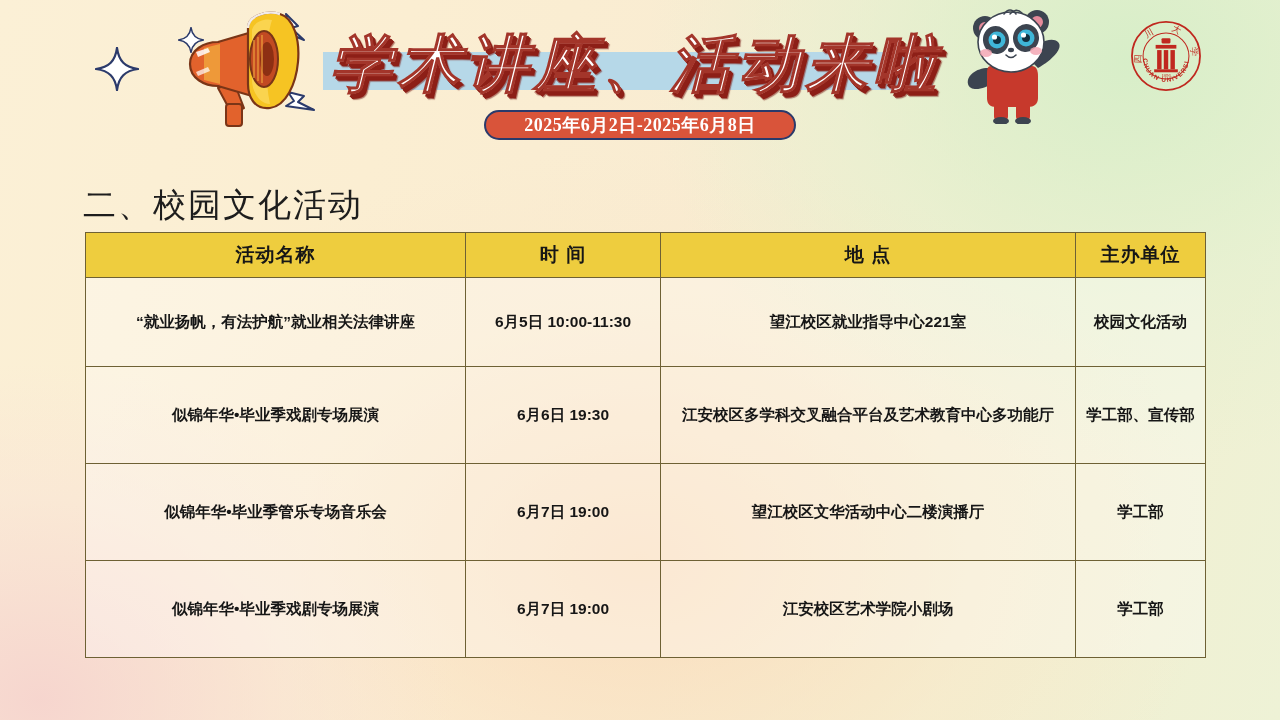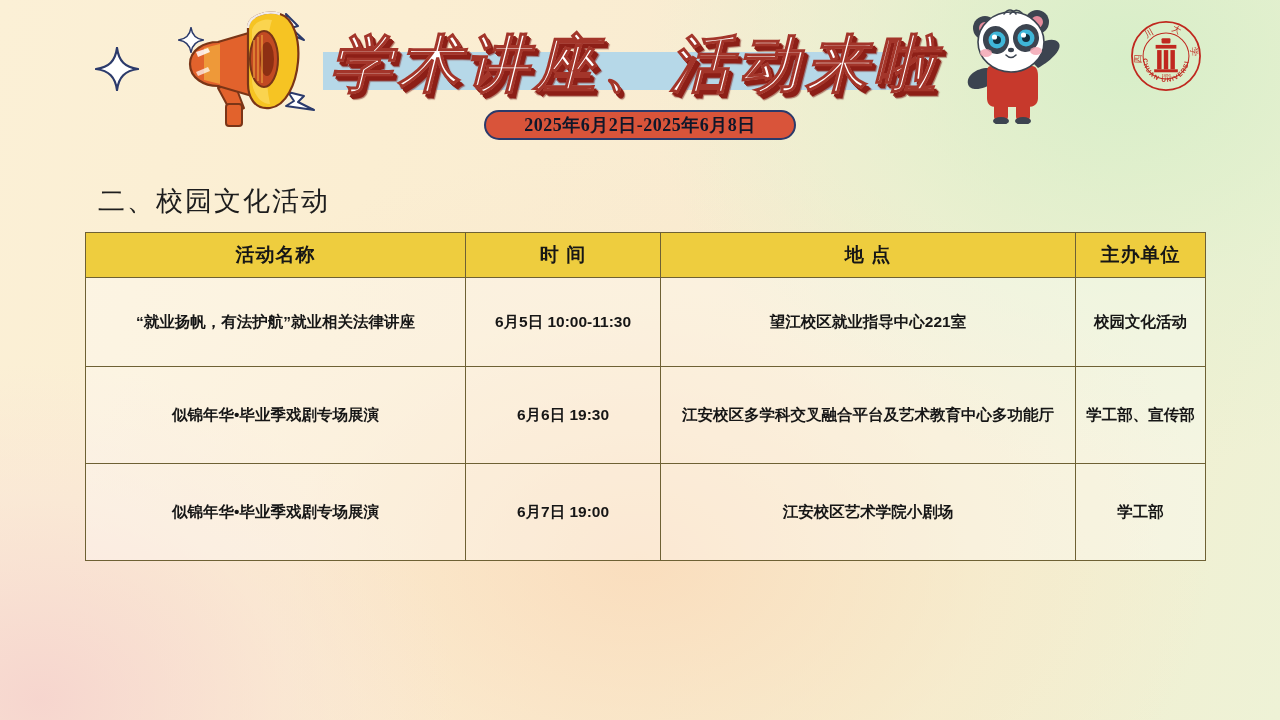--- a/index.html
+++ b/index.html
@@ -67,21 +67,21 @@
   .date-badge {
     position: absolute;
     left: 484px;
     top: 110px;
     width: 312px;
     height: 30px;
     border-radius: 16px;
     background: #d9543a;
     border: 2.5px solid #2b3a6b;
     box-sizing: border-box;
-    color: #0f172a;
+    color: #ffffff;
     font-family: "Liberation Serif", "DejaVu Serif", serif;
     font-size: 18px;
     font-weight: bold;
     line-height: 26px;
     text-align: center;
     letter-spacing: 0.5px;
     white-space: nowrap;
   }
 
   
@@ -94,23 +94,23 @@
 
   
   .panda { position: absolute; left: 958px; top: 2px; width: 110px; height: 122px; }
 
   
   .univ-logo { position: absolute; left: 1129px; top: 19px; width: 74px; height: 74px; }
 
   
   .section-heading {
     position: absolute;
-    left: 98px;
+    left: 83px;
     top: 183px;
-    font-size: 27px;
+    font-size: 33px;
     color: #1d1d1d;
     letter-spacing: 2px;
     font-family: "Liberation Sans", "DejaVu Sans", sans-serif;
     white-space: nowrap;
   }
 
   
   .table-wrap {
     position: absolute;
     left: 85px;
@@ -292,20 +292,26 @@
           <td class="col-place">望江校区就业指导中心221室</td>
           <td class="col-org">校园文化活动</td>
         </tr>
         <tr>
           <td class="col-name">似锦年华•毕业季戏剧专场展演</td>
           <td class="col-time">6月6日 19:30</td>
           <td class="col-place">江安校区多学科交叉融合平台及艺术教育中心多功能厅</td>
           <td class="col-org">学工部、宣传部</td>
         </tr>
         <tr>
+          <td class="col-name">似锦年华•毕业季管乐专场音乐会</td>
+          <td class="col-time">6月7日 19:00</td>
+          <td class="col-place">望江校区文华活动中心二楼演播厅</td>
+          <td class="col-org">学工部</td>
+        </tr>
+        <tr>
           <td class="col-name">似锦年华•毕业季戏剧专场展演</td>
           <td class="col-time">6月7日 19:00</td>
           <td class="col-place">江安校区艺术学院小剧场</td>
           <td class="col-org">学工部</td>
         </tr>
       </tbody>
     </table>
   </div>
 
 </div>

